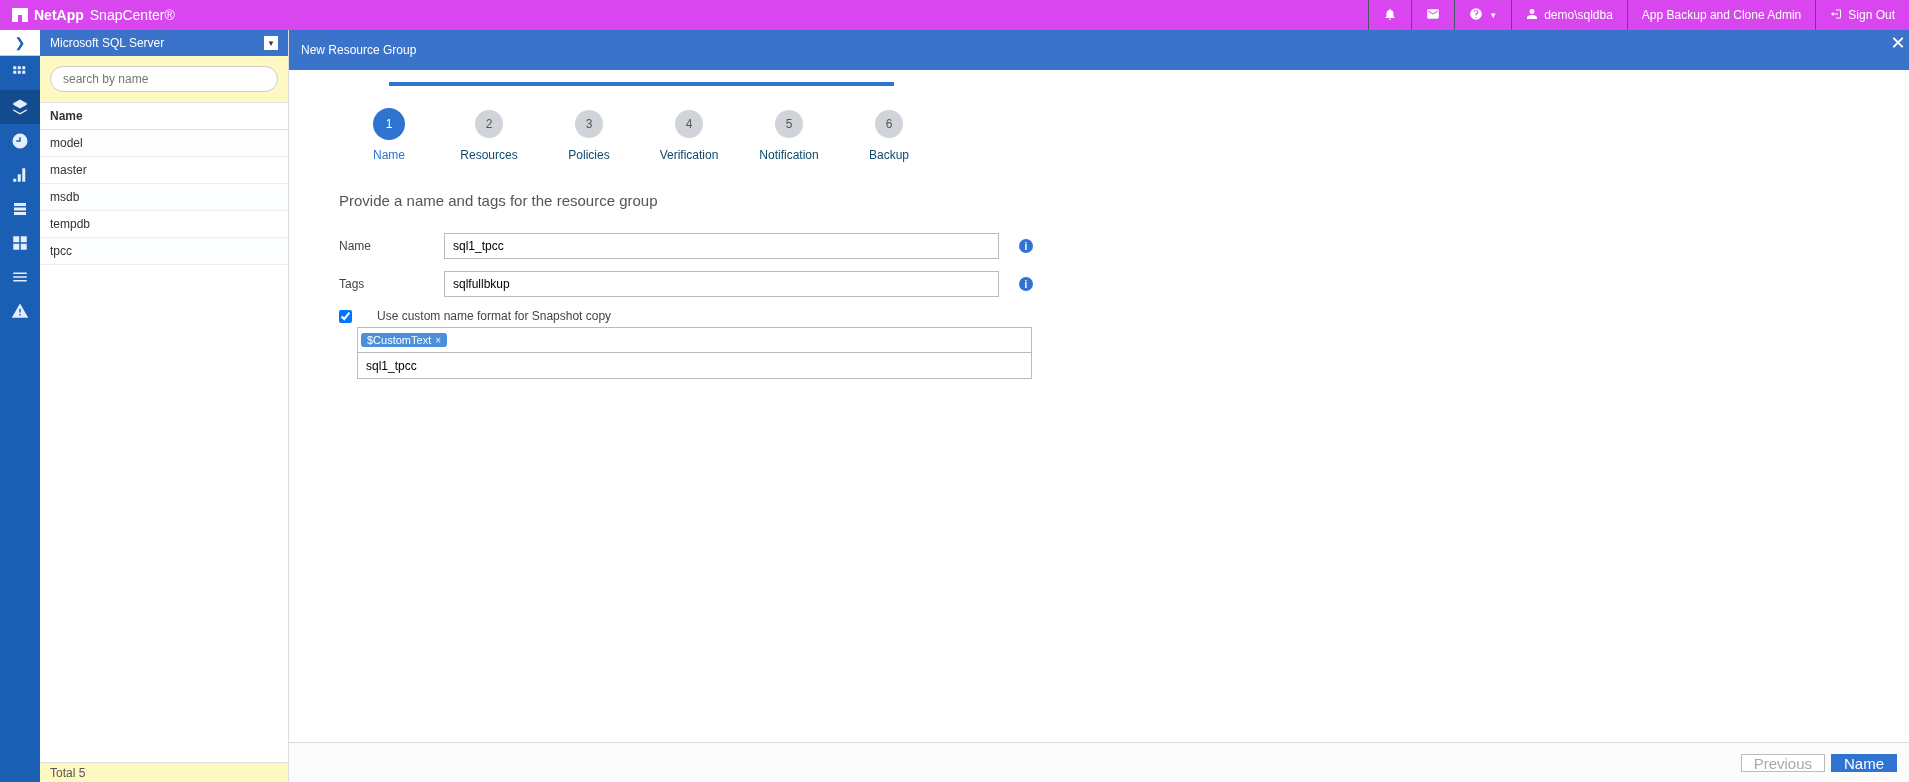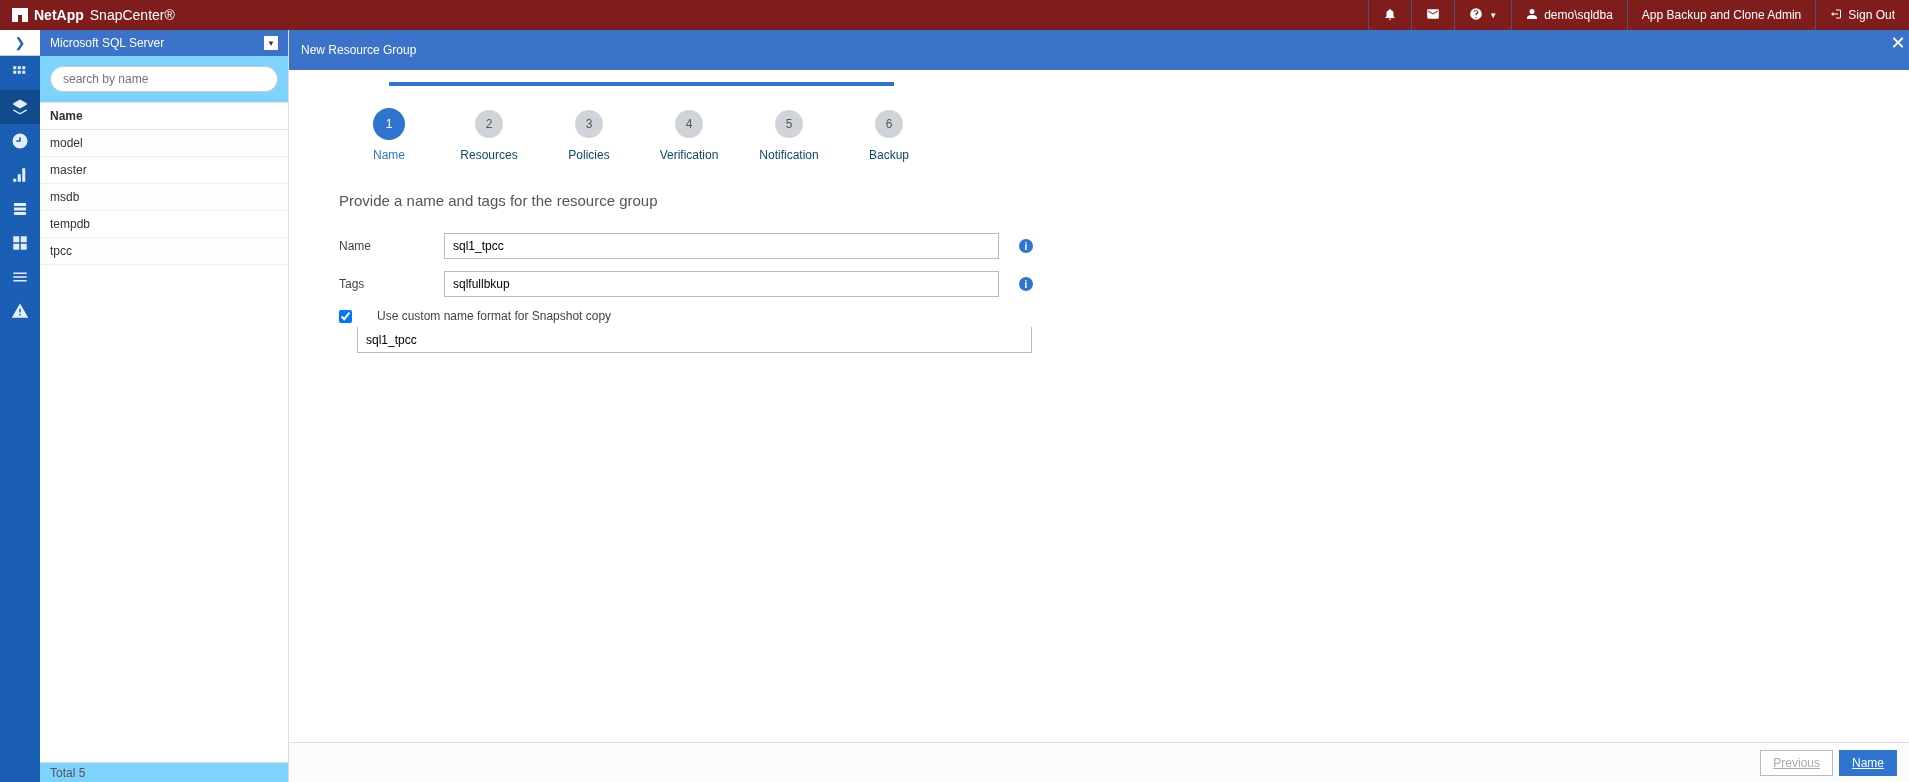--- a/index.html
+++ b/index.html
@@ -1,37 +1,37 @@
 <!DOCTYPE html>
 <html><head>
 <meta charset="utf-8">
 <style>
   * { margin:0; padding:0; box-sizing:border-box; font-family:"Segoe UI",Arial,sans-serif; }
   body { width:1909px; height:782px; overflow:hidden; background:#fff; font-size:13px; color:#333; }
 
   
-  .topbar { height:30px; background:#7f1d1d; color:#fff; display:flex; align-items:center; }
+  .topbar { height:30px; background:#d946ef; color:#fff; display:flex; align-items:center; }
   .brand { display:flex; align-items:center; padding:0 12px; gap:6px; }
   .brand-logo { font-weight:bold; font-size:14px; }
   .brand-prod { font-size:14px; font-weight:300; }
   .topbar-spacer { flex:1; }
   .topbar-item { height:30px; padding:0 14px; display:flex; align-items:center; gap:6px; border-left:1px solid #4a5968; font-size:12px; cursor:pointer; }
 
   
   .main-wrap { display:flex; height:calc(782px - 30px); }
 
   
   .rail { width:40px; background:#1a5fb4; display:flex; flex-direction:column; }
   .rail-toggle { height:26px; background:#fff; color:#1a5fb4; display:flex; align-items:center; justify-content:center; border-bottom:1px solid #ccc; cursor:pointer; }
   .rail-icon { height:34px; display:flex; align-items:center; justify-content:center; color:#e5eefc; cursor:pointer; }
   .rail-icon.active { background:#134b8f; }
   .rail-icon svg { width:18px; height:18px; fill:#e5eefc; }
 
   
-  .side2 { width:249px; background:#7dd3fc; border-right:1px solid #ddd; display:flex; flex-direction:column; }
+  .side2 { width:249px; background:#fef9c3; border-right:1px solid #ddd; display:flex; flex-direction:column; }
   .side2-head { height:26px; background:#3a73c9; color:#fff; display:flex; align-items:center; padding:0 10px; font-size:12px; gap:8px; }
   .side2-dd { width:14px; height:14px; background:#fff; display:inline-flex; align-items:center; justify-content:center; color:#333; font-size:9px; margin-left:auto; cursor:pointer; }
   .searchbox { margin:10px; }
   .searchbox input { width:100%; height:26px; border:1px solid #ccc; border-radius:13px; padding:0 12px; font-size:12px; outline:none; }
   .col-head { padding:6px 10px; border-top:1px solid #e3e3e3; border-bottom:1px solid #e3e3e3; font-weight:600; font-size:12px; background:#fff; }
   .dblist { flex:1; overflow:auto; background:#fff; }
   .dblist-row { padding:6px 10px; border-bottom:1px solid #eee; font-size:12px; cursor:pointer; }
   .dblist-row:nth-child(odd){ background:#fcfdff; }
   .side2-foot { height:20px; border-top:1px solid #ddd; padding:0 10px; display:flex; align-items:center; font-size:12px; color:#555; }
 
@@ -57,21 +57,21 @@
   .finput { width:555px; height:26px; border:1px solid #bbb; padding:0 8px; font-size:12px; }
   .info-i { width:14px; height:14px; border-radius:50%; background:#2f74d0; color:#fff; font-size:10px; display:inline-flex; align-items:center; justify-content:center; margin-left:20px; cursor:pointer; font-weight:bold; }
   .chk-row { display:flex; align-items:center; gap:25px; margin:6px 0 4px 0; font-size:12px; color:#444; }
   .token-box { border:1px solid #bbb; width:675px; padding:3px; display:flex; flex-wrap:wrap; gap:4px; min-height:26px; align-items:center; }
   .token { background:#4a8fd9; color:#fff; padding:1px 6px; border-radius:3px; font-size:11px; display:inline-flex; align-items:center; gap:4px; }
   .token-x { font-size:10px; cursor:pointer; opacity:.9; }
   .under-input { width:675px; height:26px; border:1px solid #bbb; border-top:none; padding:0 8px; font-size:12px; }
 
   
   .footer { height:40px; border-top:1px solid #ddd; display:flex; align-items:center; justify-content:flex-end; padding:0 12px; gap:6px; position:absolute; bottom:0; left:0; right:0; background:#fcfcfc; }
-  .btn { height:26px; padding:0 12px; border:1px solid #bbb; background:#fff; font-size:12px; cursor:pointer;text-decoration:underline; }
+  .btn { height:18px; padding:0 12px; border:1px solid #bbb; background:#fff; font-size:15px; cursor:pointer; }
   .btn[disabled] { color:#aaa; cursor:default; }
   .btn-primary { background:#2f74d0; color:#fff; border-color:#2f74d0; }
 </style>
 </head>
 <body>
 
 <div class="topbar">
   <div class="brand">
     <span style="display:inline-flex;">
       <svg width="16" height="14" viewBox="0 0 16 14">
@@ -230,20 +230,26 @@
         <input class="finput" value="sqlfullbkup" style="">
         <span class="info-i">i</span>
       </div>
 
       <div class="chk-row">
         <input type="checkbox" checked="" style="">
         <span>Use custom name format for Snapshot copy</span>
       </div>
 
       <div style="margin-left:18px;">
+        <div class="token-box">
+          <span class="token">
+            <span>$CustomText</span>
+            <span class="token-x">×</span>
+          </span>
+        </div>
         <input class="under-input" value="sql1_tpcc" style="">
       </div>
     </div>
 
     <div class="footer">
       <button class="btn" disabled="">Previous</button>
       <button class="btn btn-primary">Name</button>
     </div>
   </div>
 </div>

